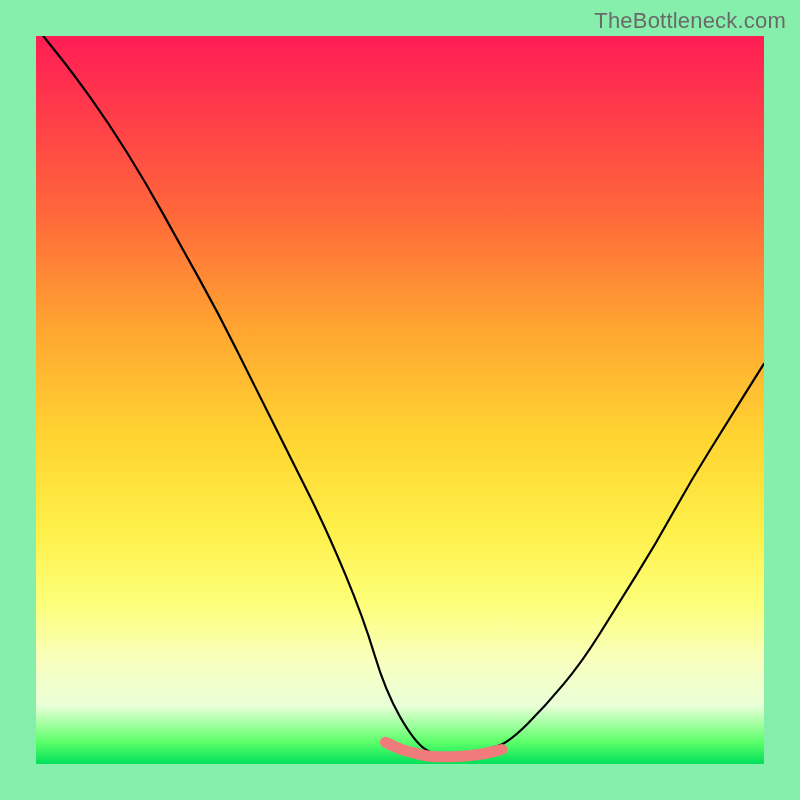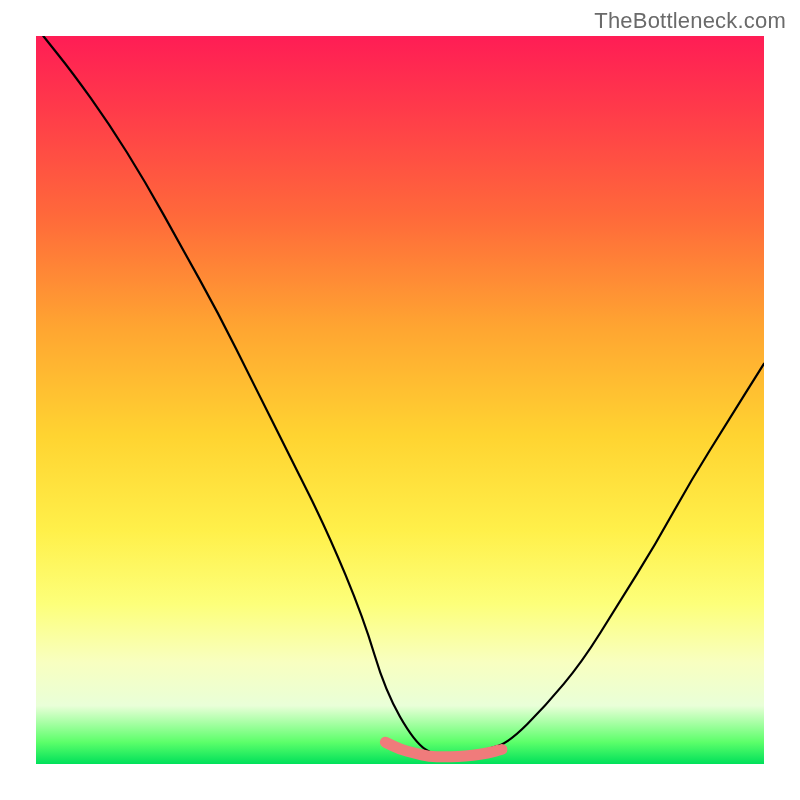--- a/index.html
+++ b/index.html
@@ -8,21 +8,21 @@
     width: 800px;
     height: 800px;
     background: #000;
     overflow: hidden;
     font-family: Arial, Helvetica, sans-serif;
   }
   .frame {
     position: relative;
     width: 800px;
     height: 800px;
-    background: #ffffff;
+    background: #86efac;
   }
   .plot-area {
     position: absolute;
     left: 36px;
     top: 36px;
     width: 728px;
     height: 728px;
     
     background: linear-gradient(to bottom,
       #ff1d55 0%,

